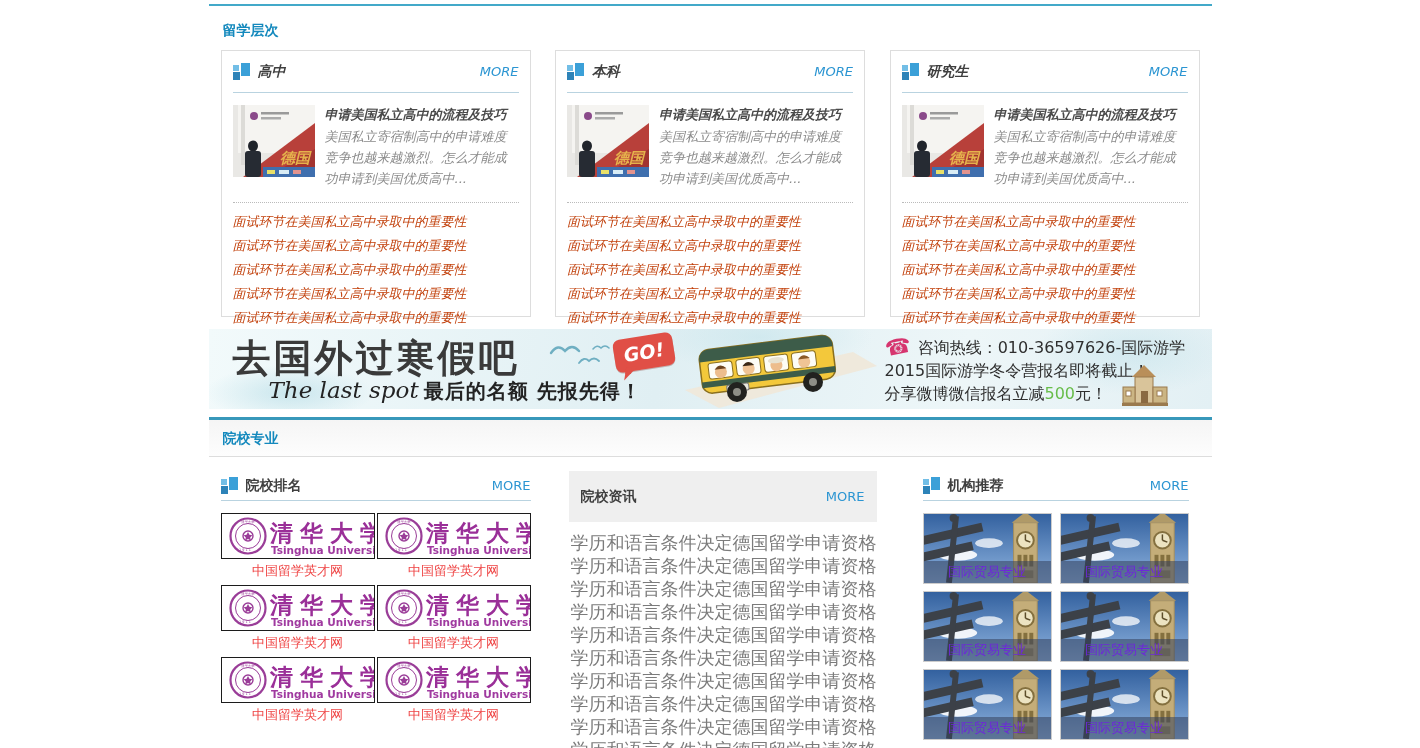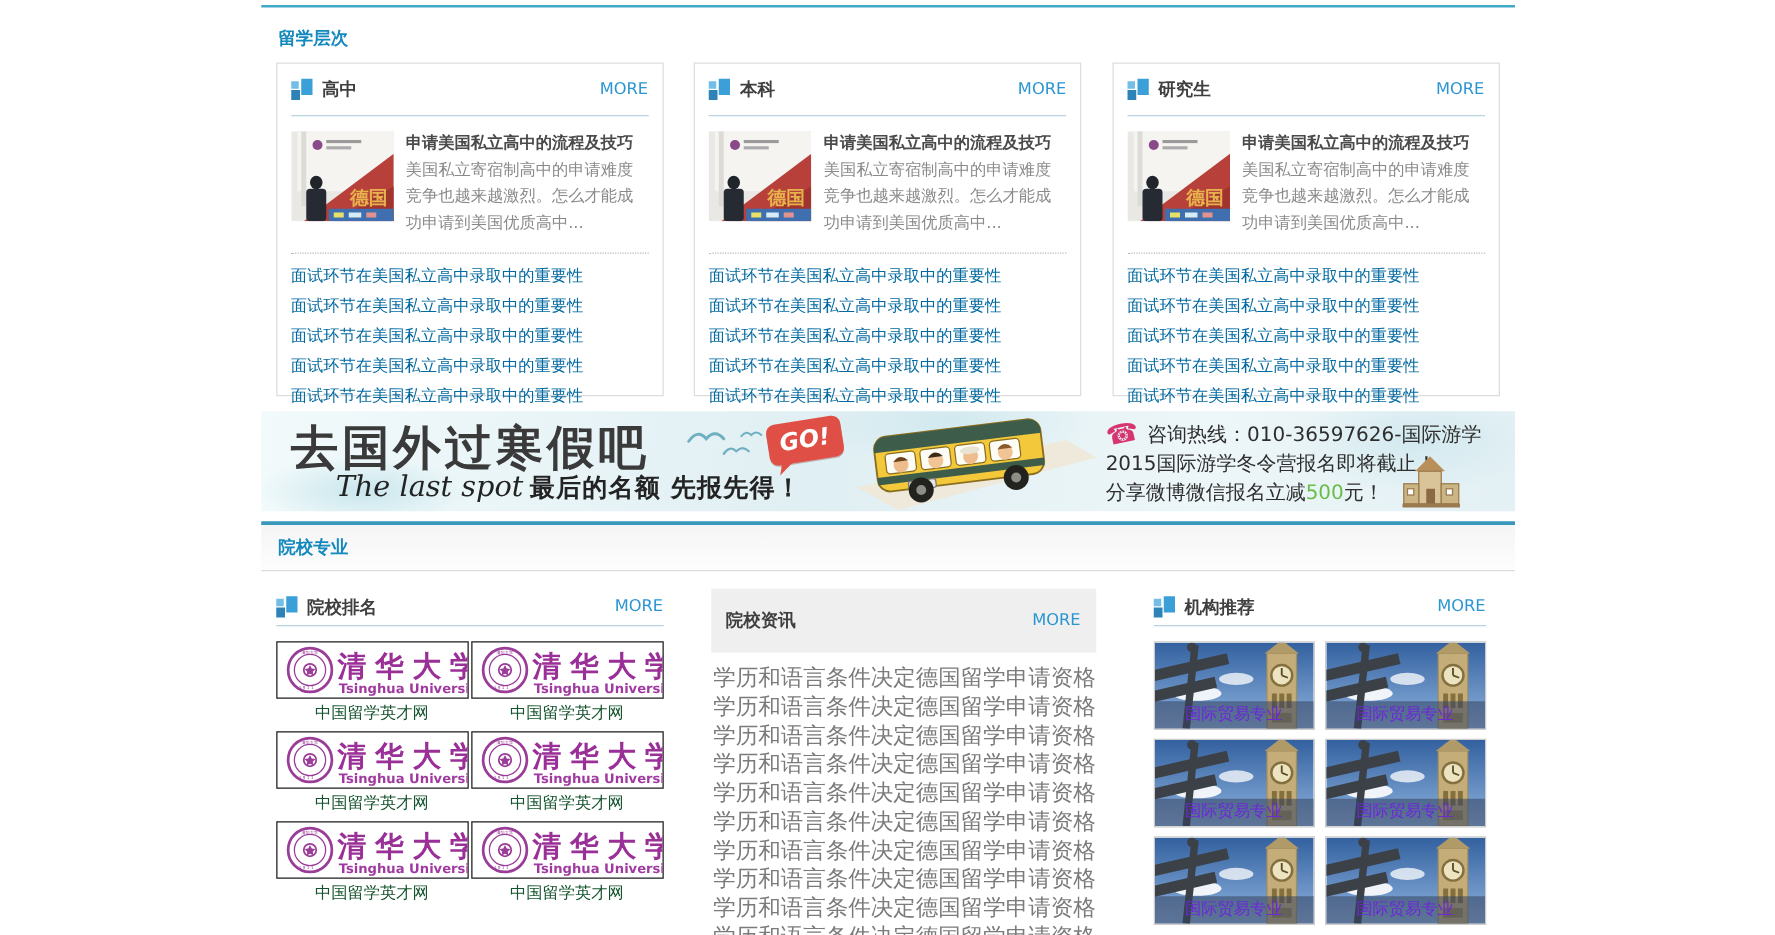--- a/index.html
+++ b/index.html
@@ -7,38 +7,38 @@
   body {
     width:1420px; height:748px; overflow:hidden;
     font-family:"DejaVu Sans","Liberation Sans",sans-serif;
     -webkit-font-smoothing:antialiased;
   }
   .page { width:1003px; margin:0 auto; padding-top:4px; }
 
   
   .sec1 { border-top:2px solid #43a9c9; }
   .sec-title { color:#1489bd; font-weight:bold; font-size:14px; padding:16px 14px 10px; }
-  .cards { display:flex; justify-content:space-between; padding:0 12px; }
+  .cards { display:flex; justify-content:space-between; padding:0 12px;font-style:italic; }
   .card { width:310px; height:267px; border:1px solid #ddd; padding:0 11px; background:#fff; }
   .card-head { display:flex; align-items:center; height:42px; border-bottom:1px solid #b9d3e0; }
   .sq-icon { position:relative; width:17px; height:17px; margin-right:8px; flex:none; }
   .sq-icon i { position:absolute; display:block; }
   .sq-icon .s1 { left:0; top:2px; width:6px; height:6px; background:#72bee6; }
   .sq-icon .s2 { left:8px; top:0; width:9px; height:13px; background:#3ba0d8; }
   .sq-icon .s3 { left:0; top:9px; width:7px; height:8px; background:#2d83b8; }
   .card-title { font-size:14px; color:#3f3f3f; font-weight:bold; flex:1; }
   .more { font-size:13px; color:#2b95d2; text-decoration:none; cursor:pointer; }
   .feat { display:flex; padding:12px 0 13px; border-bottom:1px dotted #bbb; }
   .thumb { width:82px; height:72px; flex:none; margin-right:10px; display:block; }
   .thumb svg { width:100%; height:100%; display:block; }
   .feat-txt { min-width:0; }
   .feat-title { display:block; font-size:13px; font-weight:bold; color:#4a4a4a; line-height:19px; white-space:nowrap; overflow:hidden; cursor:pointer; }
   .feat-desc { margin:2px 0 0; font-size:13px; color:#8a8a8a; line-height:21px; }
   .links { list-style:none; margin:7px 0 0; padding:0; }
-  .links li { font-size:13px; color:#0369a1; line-height:24px; white-space:nowrap; overflow:hidden; cursor:pointer; }
+  .links li { font-size:13px; color:#c2410c; line-height:24px; white-space:nowrap; overflow:hidden; cursor:pointer; }
 
   
   .banner { position:relative; height:80px; margin-top:12px; overflow:hidden;
     background:
       radial-gradient(ellipse 120px 40px at 8% 80%, rgba(157,209,222,.45), rgba(157,209,222,0) 70%),
       radial-gradient(ellipse 160px 50px at 55% 10%, rgba(190,225,233,.5), rgba(190,225,233,0) 70%),
       radial-gradient(ellipse 140px 60px at 92% 30%, rgba(180,220,230,.4), rgba(180,220,230,0) 70%),
       linear-gradient(100deg,#f2fafb,#e0eff3 45%,#edf6f8 75%,#e3f0f4);
   }
   .bn-headline { position:absolute; left:24px; top:4px; font-family:"DejaVu Serif","Liberation Serif",serif;
@@ -64,21 +64,21 @@
   .sec2-head { height:37px; line-height:37px; background:linear-gradient(#f5f5f5,#fdfdfd);
     border-bottom:1px solid #ddd; padding:0 14px; color:#1489bd; font-weight:bold; font-size:14px; }
   .cols { display:flex; padding:14px 12px 0; }
   .col-rank { width:310px; }
   .col-head { display:flex; align-items:center; height:30px; border-bottom:1px solid #b9d3e0; }
   .col-title { font-size:14px; color:#3f3f3f; font-weight:bold; flex:1; }
   .logo-grid { display:grid; grid-template-columns:repeat(2,1fr); column-gap:2px; margin-top:12px; }
   .logo-cell { margin:0 0 3px; text-align:center; cursor:pointer; }
   .logo-box { display:block; height:46px; border:1px solid #1c1c1c; background:#fff; }
   .logo-box svg { width:100%; height:100%; display:block; }
-  .logo-cap { font-size:13px; color:#14532d; line-height:23px; }
+  .logo-cap { font-size:13px; color:#ef4444; line-height:23px; }
   .col-news { width:308px; margin-left:38px; }
   .news-head { height:51px; background:#efefef; display:flex; align-items:center; padding:0 12px; }
   .news-list { list-style:none; margin:9px 0 0; padding:0 0 0 2px; }
   .news-list li { font-size:18px; color:#7b7b7b; line-height:23px; white-space:nowrap; overflow:hidden; cursor:pointer; }
   .col-orgs { width:266px; margin-left:46px; }
   .photo-grid { display:grid; grid-template-columns:repeat(2,1fr); gap:7px 8px; margin-top:12px; }
   .photo-cell { position:relative; height:71px; border:1px solid #ccc; overflow:hidden; cursor:pointer; }
   .photo-cell svg { width:100%; height:100%; display:block; }
   .photo-cap { position:absolute; left:0; right:0; bottom:0; height:22px; line-height:22px;
     background:rgba(52,66,92,.55); color:#6d28d9; font-size:13px; text-align:center; }

